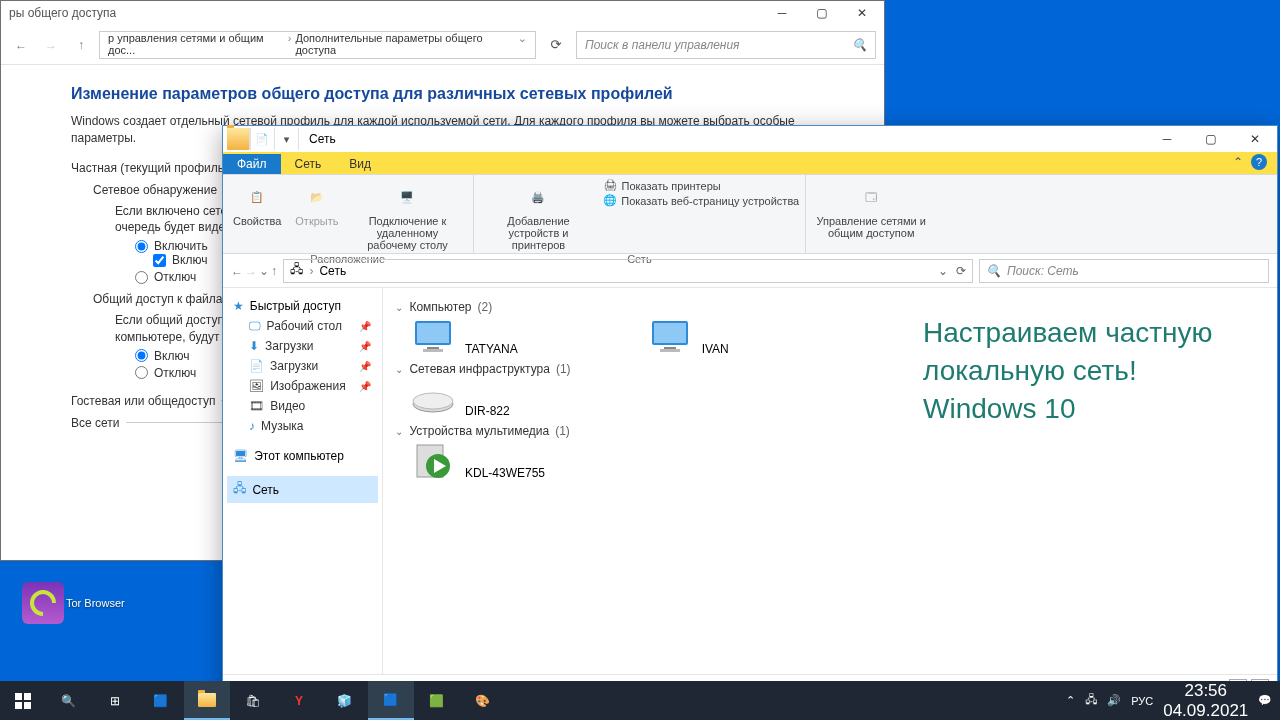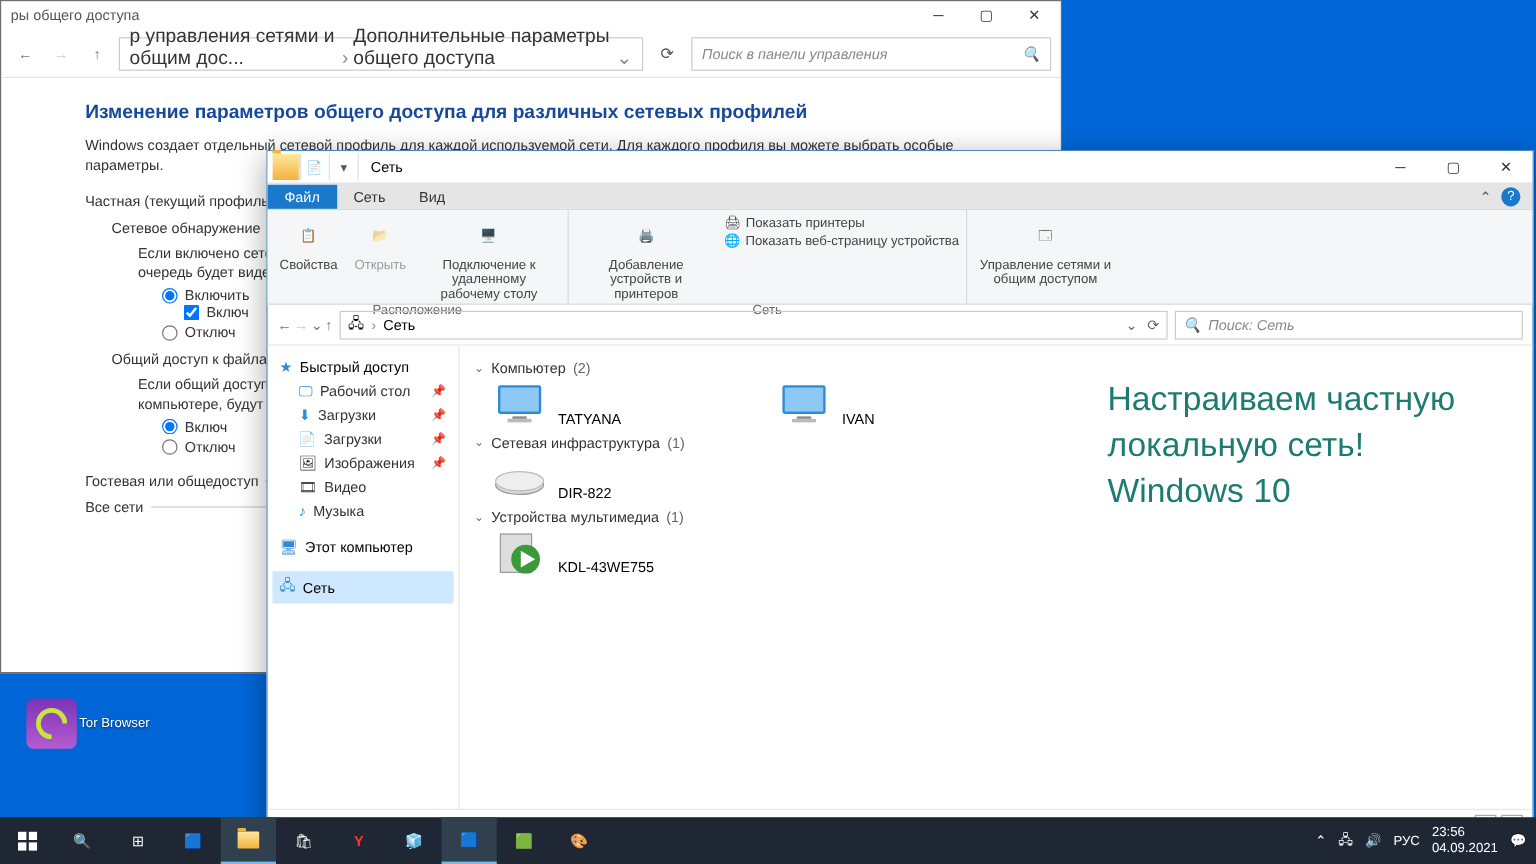--- a/index.html
+++ b/index.html
@@ -5,21 +5,21 @@
 * { margin:0; padding:0; box-sizing:border-box; font-family:"Segoe UI",Tahoma,sans-serif; }
 body { width:1280px; height:720px; background:#0066d8; overflow:hidden; position:relative; font-size:12px;}
 
 
 .win-cp {position:absolute; left:0; top:0; width:885px; height:561px; background:#fff; border:1px solid #707070;}
 .win-cp .titlebar{height:24px; display:flex; align-items:center; justify-content:space-between; padding:0 2px 0 8px; color:#555;}
 .win-cp .titlebar .tbtns{display:flex;}
 .win-cp .titlebar .tbtn{width:40px; height:24px; display:flex; align-items:center; justify-content:center; color:#333;}
 .win-cp .addrbar{display:flex; align-items:center; gap:6px; padding:4px 8px; border-bottom:1px solid #e3e3e3; height:40px;}
 .navarr{width:24px;height:24px;display:flex;align-items:center;justify-content:center;color:#7a7a7a;}
-.breadcrumb{flex:1;border:1px solid #ccc;height:28px;display:flex;align-items:flex-end;padding:0 8px;font-size:16px;color:#333;gap:4px;}
+.breadcrumb{flex:1;border:1px solid #ccc;height:28px;display:flex;align-items:flex-start;padding:0 8px;font-size:11px;color:#333;gap:4px;}
 .breadcrumb .sep{color:#888;}
 .icnbtn{width:28px;height:28px;border:0;background:transparent;display:flex;align-items:center;justify-content:center;color:#555;}
 .searchbox{border:1px solid #ccc;height:28px;width:300px;display:flex;align-items:center;padding:0 8px;color:#888;justify-content:space-between;font-size:12px;font-style:italic;}
 .cp-body{padding:20px 70px; color:#333;}
 .cp-body h2{color:#16499c; font-weight:700; font-size:16px; margin-bottom:10px;}
 .cp-body .desc{font-size:12px; color:#333; line-height:1.4; margin-bottom:14px;}
 .section-row{display:flex;align-items:center;gap:6px;font-size:12px;color:#333;margin-top:8px;}
 .section-row .line{flex:1;height:1px;background:#ccc;}
 .indent1{padding-left:22px; margin-top:8px; font-size:12px;}
 .indent2{padding-left:44px; margin-top:6px; font-size:12px; line-height:1.4;}
@@ -29,21 +29,21 @@
 
 
 .win-ex {position:absolute; left:222px; top:125px; width:1056px; height:572px; background:#fff; border:1px solid #4a89c7; box-shadow:0 6px 24px rgba(0,0,0,.35);}
 .ex-title{height:26px;display:flex;align-items:center;justify-content:space-between;background:#fff;}
 .ex-title .left{display:flex;align-items:center;gap:4px;padding-left:4px;}
 .ex-title .qat{display:flex;gap:0;}
 .ex-title .qat span{width:24px;height:22px;display:flex;align-items:center;justify-content:center;border-right:1px solid #e0e0e0;color:#555;font-size:11px;}
 .ex-title .wname{font-size:12px;margin-left:6px;}
 .ex-title .wbtns{display:flex;}
 .ex-title .wbtn{width:44px;height:26px;display:flex;align-items:center;justify-content:center;color:#333;}
-.ex-tabs{height:22px;display:flex;align-items:flex-end;font-size:12px;background:#e5e5e5;justify-content:space-between;}
+.ex-tabs{height:22px;display:flex;align-items:flex-start;font-size:12px;background:#fde047;justify-content:space-between;}
 .ex-tabs .tabs-left{display:flex;align-items:flex-end;height:100%;}
 .ex-tabs .tab{padding:3px 14px;color:#333;}
 .ex-tabs .tab.active{background:#1979ca;color:#fff;}
 .ex-tabs .help{padding:2px 10px; display:flex; gap:8px;align-items:center;}
 .ex-tabs .help .q{background:#1979ca;color:#fff;border-radius:50%;width:16px;height:16px;display:flex;align-items:center;justify-content:center;font-size:11px;}
 .ribbon{height:80px;background:#f5f6f7;border-top:1px solid #dadada;border-bottom:1px solid #dadada;display:flex;}
 .rgroup{border-right:1px solid #dadada;display:flex;flex-direction:column;align-items:center;justify-content:space-between;padding:4px 6px 2px 6px;}
 .rgroup .btns{flex:1;display:flex;align-items:flex-start;gap:6px;}
 .rbtn{display:flex;flex-direction:column;align-items:center;gap:2px;width:auto;font-size:11px;text-align:center;line-height:1.1;color:#444;padding:2px 4px;}
 .rbtn .ico{width:32px;height:32px;display:flex;align-items:center;justify-content:center;}
@@ -76,21 +76,21 @@
 .desk-icon{position:absolute;left:22px;top:582px;display:flex;flex-direction:row;align-items:center;color:#fff;font-size:11px;text-shadow:0 1px 2px rgba(0,0,0,.6);gap:2px;}
 .desk-icon .di{width:42px;height:42px;background:linear-gradient(#7a34b6,#b65bd0);border-radius:6px;display:flex;align-items:center;justify-content:center;position:relative;}
 .desk-icon .di::after{content:"";position:absolute;width:18px;height:18px;border:4px solid #c9e53b;border-radius:50%;clip-path:polygon(0 0,100% 0,100% 50%,50% 50%,50% 100%,0 100%);}
 
 
 .taskbar{position:absolute;left:0;bottom:0;width:100%;height:39px;background:#1e2733;display:flex;align-items:center;justify-content:space-between;}
 .taskbar .left{display:flex;align-items:center;height:100%;}
 .tb-item{width:46px;height:100%;display:flex;align-items:center;justify-content:center;color:#fff;}
 .tb-item.running{border-bottom:2px solid #76b9ed;background:#30404f;}
 .taskbar .right{display:flex;align-items:center;gap:10px;color:#fff;font-size:11px;padding-right:8px;}
-.clock{text-align:left;line-height:1.15;font-size:11px;}
+.clock{text-align:center;line-height:1.15;font-size:17px;}
 svg{display:block;}
 .ico-folder{width:18px;height:14px;background:linear-gradient(#ffe79e,#f3b23e);border-radius:1px;position:relative;}
 .ico-folder::before{content:"";position:absolute;top:-3px;left:0;width:7px;height:3px;background:#f3b23e;border-radius:1px 1px 0 0;}
 .monitor-svg{width:40px;height:36px;}
 </style>
 </head>
 <body>
 
 <div class="win-cp">
   <div class="titlebar">

